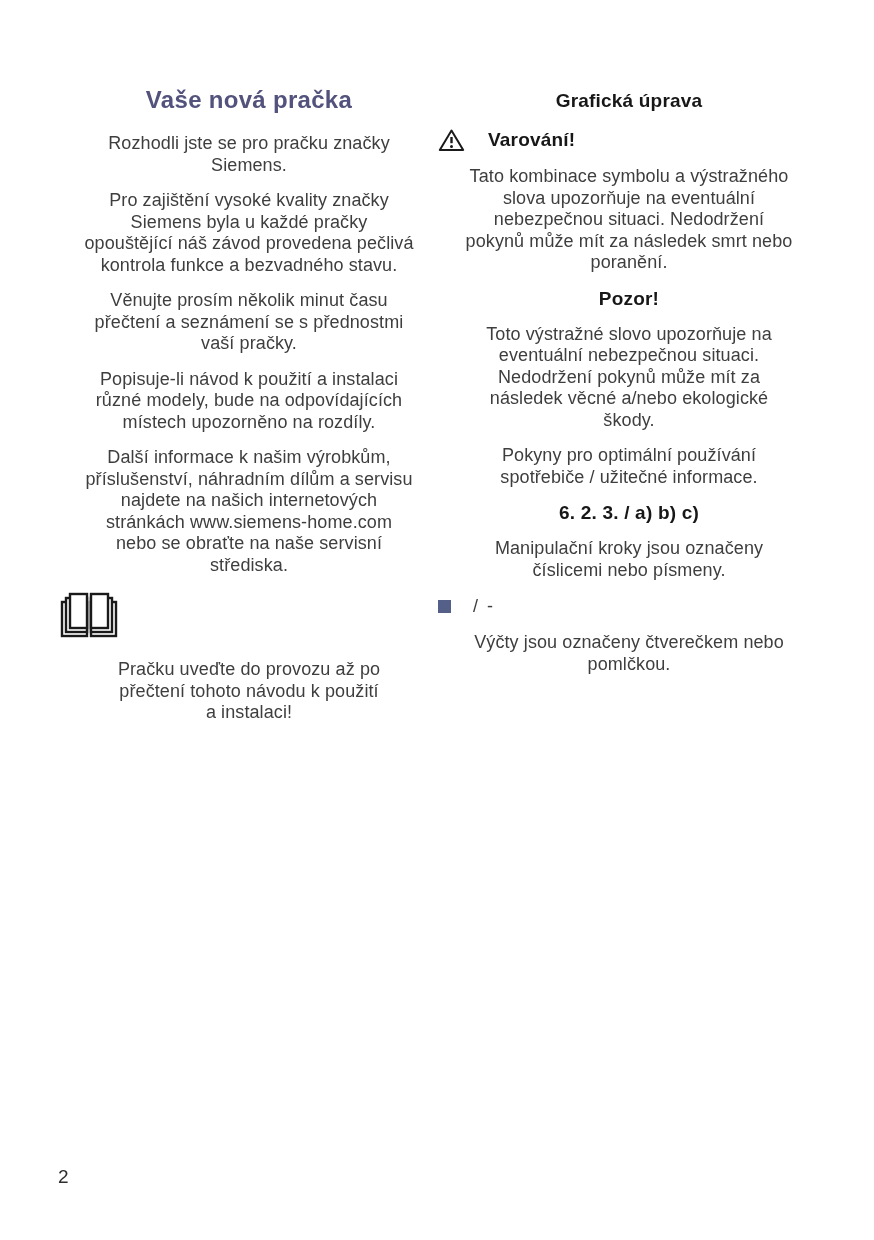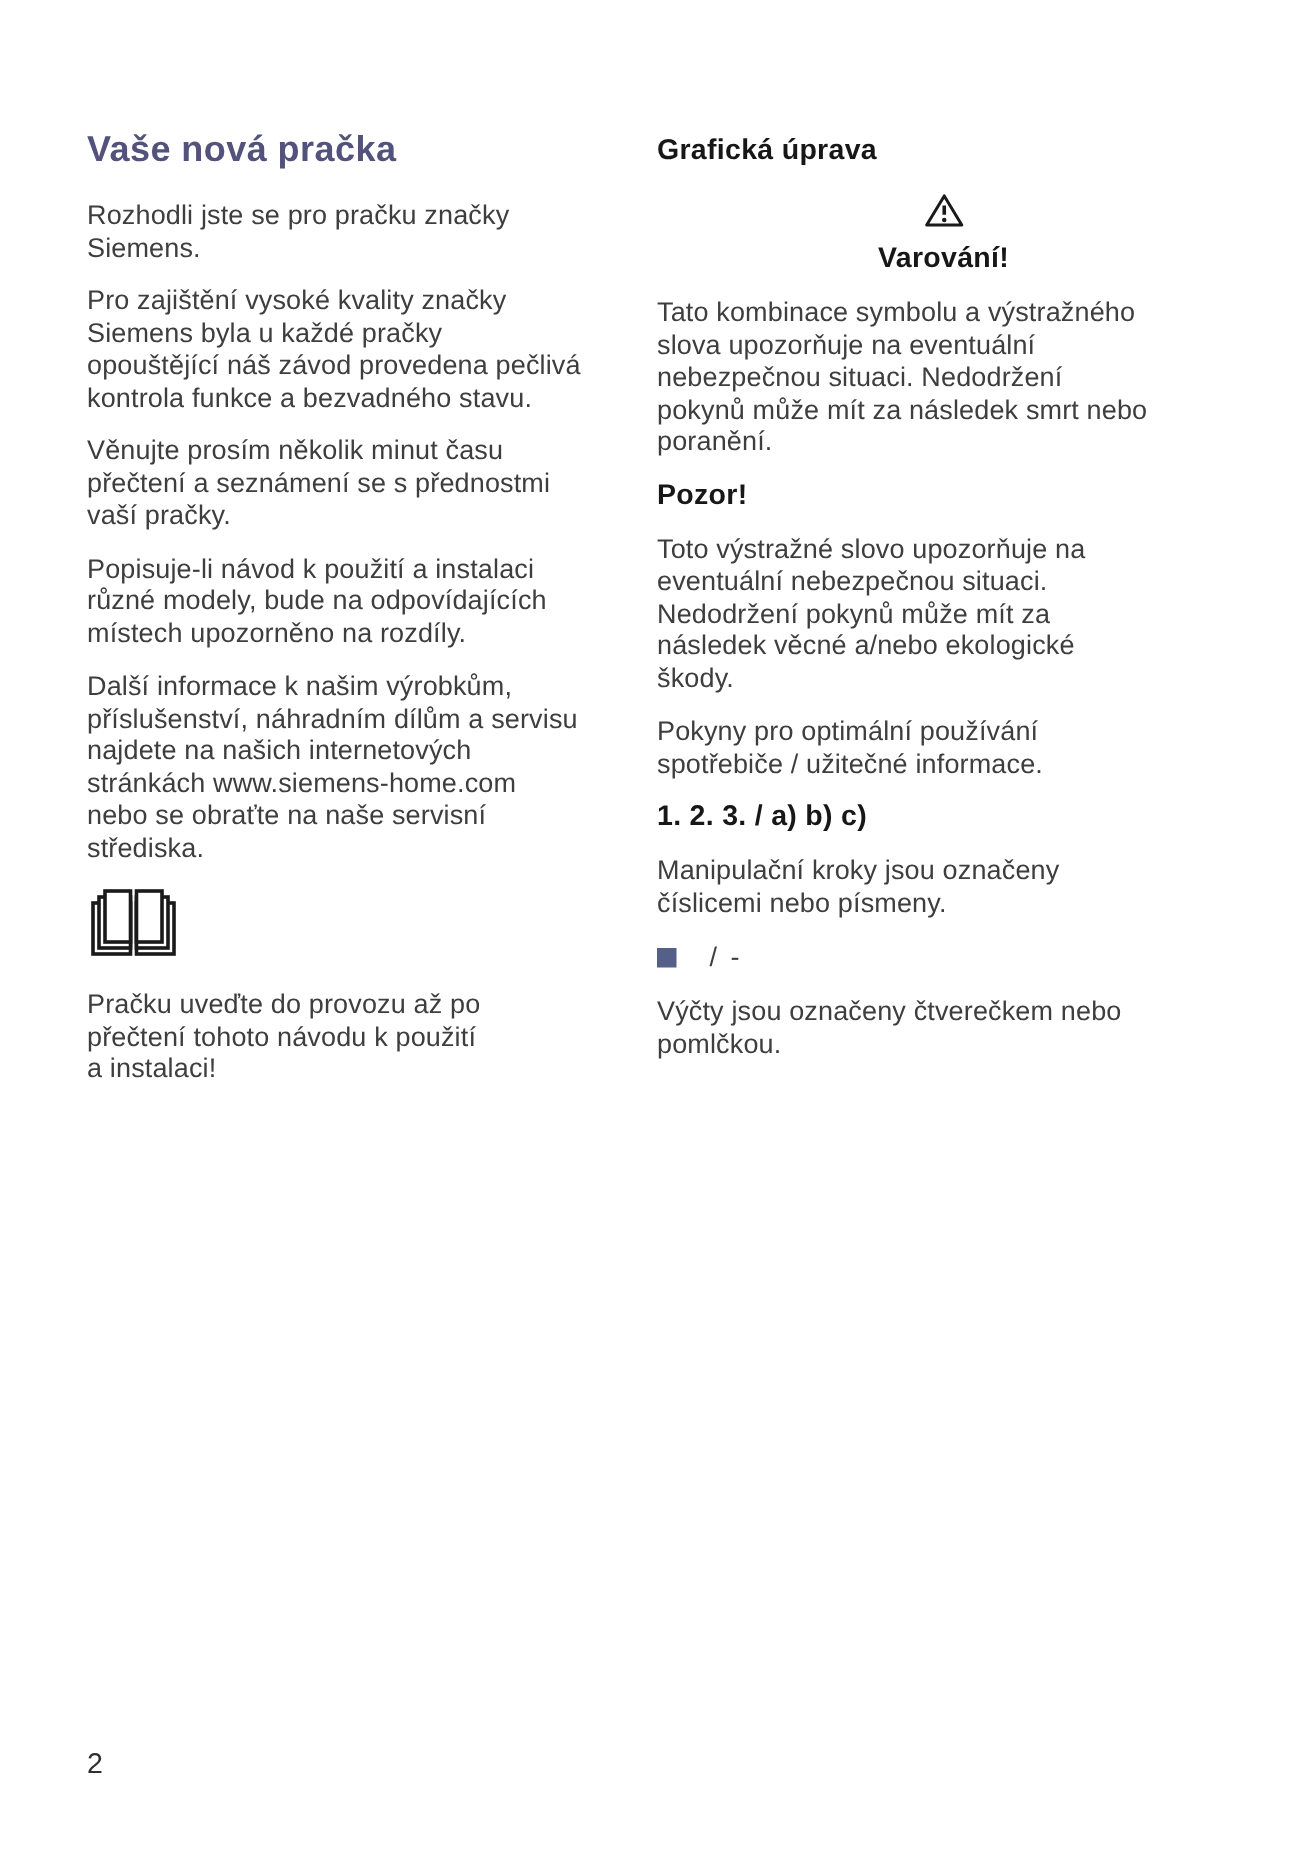--- a/index.html
+++ b/index.html
@@ -3,21 +3,21 @@
 <meta charset="utf-8">
 <style>
   html, body { margin:0; padding:0; }
   body {
     width:874px; height:1240px; background:#ffffff;
     font-family:"Liberation Sans","DejaVu Sans",sans-serif;
   }
   .page {
     position:relative; width:874px; height:1240px; background:#ffffff; overflow:hidden;
   }
-  .col { position:absolute; }
+  .col { position:absolute;text-align:center; }
   .col-left  { left:58px;  top:86px; width:382px; }
   .col-right { left:438px; top:90px; width:382px; }
 
   .doc-title {
     margin:0 0 19px 0;
     font-size:24px; font-weight:bold; letter-spacing:0.3px;
     color:#52527c;
   }
   .body-para {
     margin:0 0 14px 0;
@@ -28,23 +28,22 @@
     margin:0 0 16px 0;
     font-size:19px; line-height:22px; font-weight:bold; letter-spacing:0.2px;
     color:#171717;
   }
   .sec-heading {
     margin:0 0 14px 0;
     font-size:19px; line-height:22px; font-weight:bold; letter-spacing:0.2px;
     color:#171717;
   }
   .warn-row {
-    display:flex; align-items:center; gap:10px;
+    display:flex; align-items:center; gap:23px;
     margin:0 0 14px 0;
-    flex-direction:column;
   }
   .warn-row .sec-heading { margin:0; }
   .book-icon { display:block; margin:6px 0 21px 0; }
   .bullet-row {
     display:flex; align-items:center;
     margin:6px 0 15px 0; height:22px;
   }
   .bullet-square {
     width:13px; height:13px; background:#556088; margin-right:22px; flex:0 0 auto;
   }
@@ -95,21 +94,21 @@
       </svg>
       <h3 class="sec-heading">Varování!</h3>
     </div>
     <p class="body-para">Tato kombinace symbolu a výstražného<br>slova upozorňuje na eventuální<br>nebezpečnou situaci. Nedodržení<br>pokynů může mít za následek smrt nebo<br>poranění.</p>
 
     <h3 class="sec-heading">Pozor!</h3>
     <p class="body-para">Toto výstražné slovo upozorňuje na<br>eventuální nebezpečnou situaci.<br>Nedodržení pokynů může mít za<br>následek věcné a/nebo ekologické<br>škody.</p>
 
     <p class="body-para">Pokyny pro optimální používání<br>spotřebiče / užitečné informace.</p>
 
-    <h3 class="sec-heading">1. 2. 3. / a) b) c)</h3>
+    <h3 class="sec-heading">6. 2. 3. / a) b) c)</h3>
     <p class="body-para">Manipulační kroky jsou označeny<br>číslicemi nebo písmeny.</p>
 
     <div class="bullet-row">
       <span class="bullet-square"></span>
       <span class="bullet-label">/ -</span>
     </div>
     <p class="body-para">Výčty jsou označeny čtverečkem nebo<br>pomlčkou.</p>
   </div>
 
   <div class="page-number">2</div>

